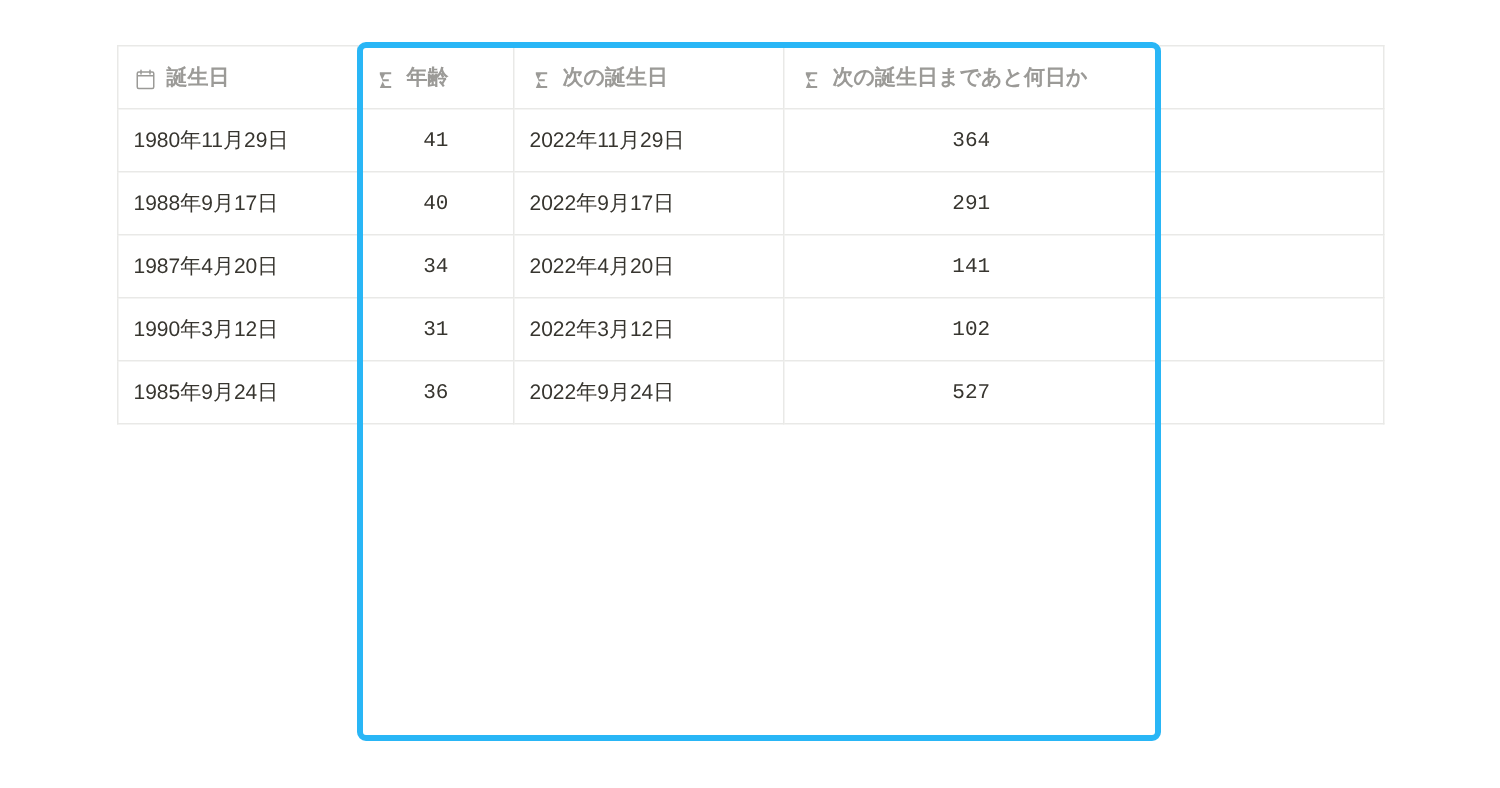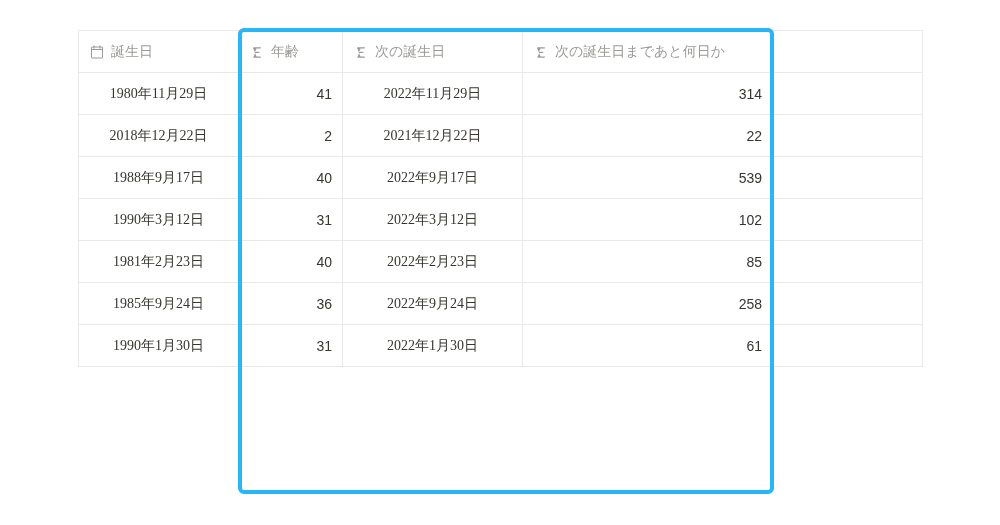--- a/index.html
+++ b/index.html
@@ -44,38 +44,39 @@
       font-size: 14px;
       color: #37352f;
     }
     .col-birthday { width: 160px; }
     .col-age { width: 104px; }
     .col-nextbday { width: 180px; }
     .col-daysleft { width: 250px; }
     .col-extra { width: 150px; border-right: 1px solid #e9e9e7 !important; }
     .th-inner {
       display: flex;
-      align-items: center;
+      align-items: flex-end;
       gap: 6px;
+      font-weight: bold;
     }
     .icon {
       flex: 0 0 auto;
       display: inline-flex;
       align-items: center;
       justify-content: center;
       width: 16px;
       height: 16px;
     }
     .icon svg {
       width: 14px;
       height: 14px;
       fill: #9b9a97;
     }
-    .td-right { text-align: right; }
-    .td-left { text-align: center; font-family: Liberation Serif, serif; }
+    .td-right { text-align: center; font-family: Liberation Mono, monospace; }
+    .td-left { text-align: left; }
     .highlight-box {
       position: absolute;
       border: 4px solid #29b6f6;
       border-radius: 6px;
       pointer-events: none;
     }
   </style>
 </head>
 <body>
 
@@ -131,61 +132,47 @@
           </div>
         </th>
         <th>&nbsp;</th>
       </tr>
     </thead>
     <tbody id="table-body">
     <tr>
           <td class="td-left">1980年11月29日</td>
           <td class="td-right">41</td>
           <td class="td-left">2022年11月29日</td>
-          <td class="td-right">314</td>
-          <td>&nbsp;</td>
-        </tr>
-        <tr>
-          <td class="td-left">2018年12月22日</td>
-          <td class="td-right">2</td>
-          <td class="td-left">2021年12月22日</td>
-          <td class="td-right">22</td>
+          <td class="td-right">364</td>
           <td>&nbsp;</td>
         </tr>
         <tr>
           <td class="td-left">1988年9月17日</td>
           <td class="td-right">40</td>
           <td class="td-left">2022年9月17日</td>
-          <td class="td-right">539</td>
+          <td class="td-right">291</td>
+          <td>&nbsp;</td>
+        </tr>
+        <tr>
+          <td class="td-left">1987年4月20日</td>
+          <td class="td-right">34</td>
+          <td class="td-left">2022年4月20日</td>
+          <td class="td-right">141</td>
           <td>&nbsp;</td>
         </tr>
         <tr>
           <td class="td-left">1990年3月12日</td>
           <td class="td-right">31</td>
           <td class="td-left">2022年3月12日</td>
           <td class="td-right">102</td>
           <td>&nbsp;</td>
         </tr>
         <tr>
-          <td class="td-left">1981年2月23日</td>
-          <td class="td-right">40</td>
-          <td class="td-left">2022年2月23日</td>
-          <td class="td-right">85</td>
-          <td>&nbsp;</td>
-        </tr>
-        <tr>
           <td class="td-left">1985年9月24日</td>
           <td class="td-right">36</td>
           <td class="td-left">2022年9月24日</td>
-          <td class="td-right">258</td>
-          <td>&nbsp;</td>
-        </tr>
-        <tr>
-          <td class="td-left">1990年1月30日</td>
-          <td class="td-right">31</td>
-          <td class="td-left">2022年1月30日</td>
-          <td class="td-right">61</td>
+          <td class="td-right">527</td>
           <td>&nbsp;</td>
         </tr>
       </tbody>
   </table>
   <div class="highlight-box" id="highlight" style="top: -2px; left: 160px; width: 536px; height: 466px;"></div>
 </div>
 
 </body></html>

